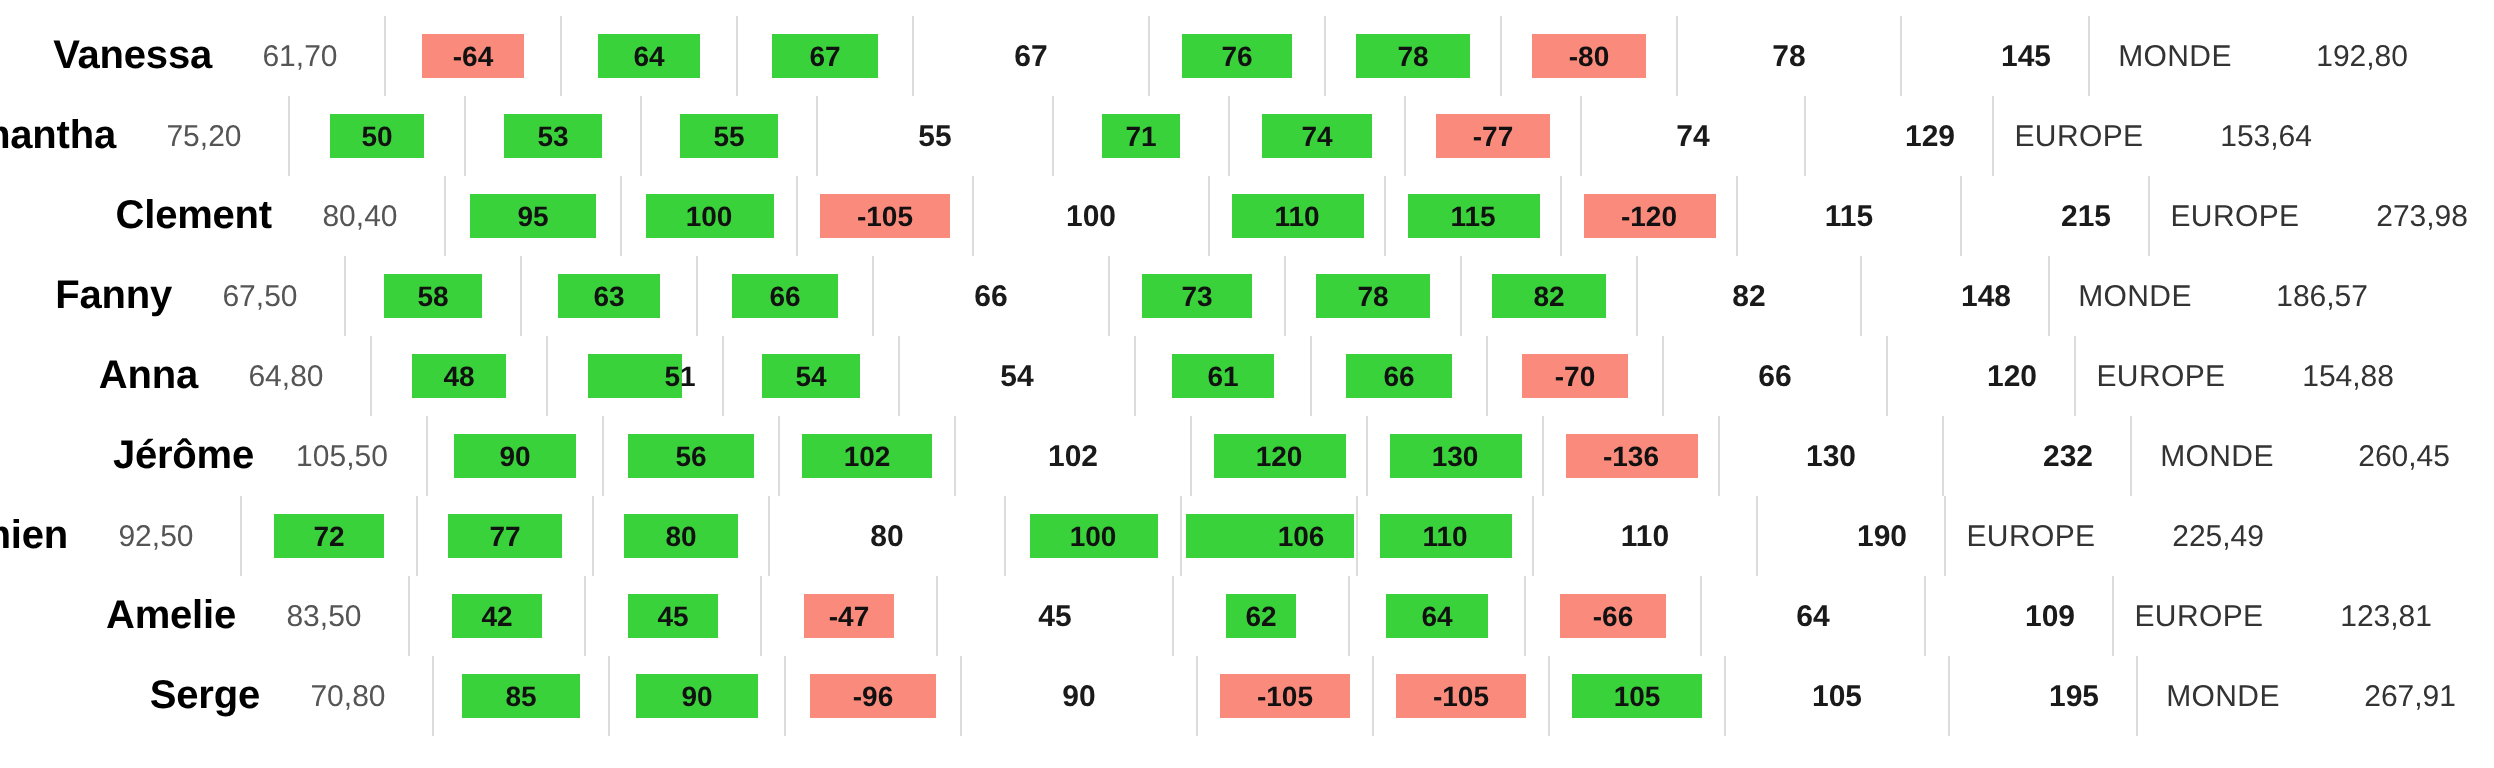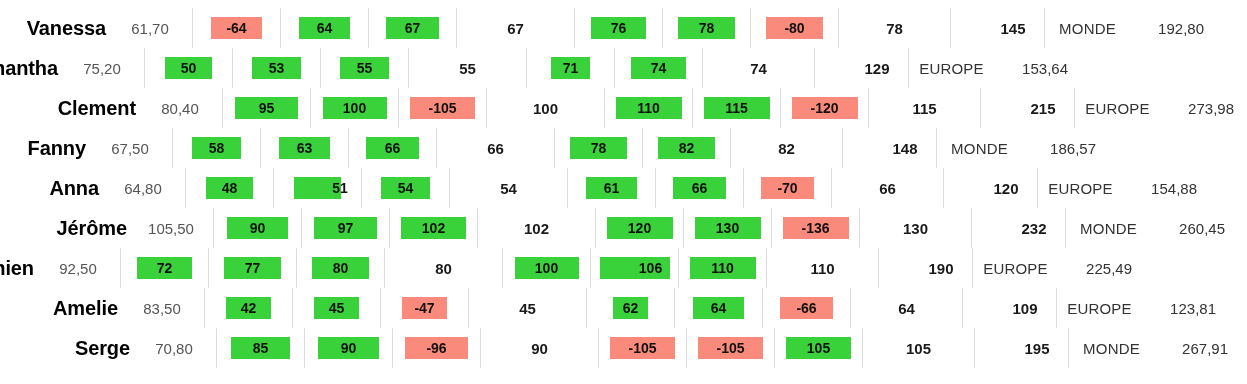--- a/index.html
+++ b/index.html
@@ -164,20 +164,23 @@
       <div class="cell-bar">
         <div class="bar pos" style="width: 48.7px;">55</div>
       </div>
       <div class="cell-num w-wide">55</div>
       <div class="cell-bar">
         <div class="bar pos" style="width: 39px;">71</div>
       </div>
       <div class="cell-bar">
         <div class="bar pos" style="width: 55.16px;">74</div>
       </div>
+      <div class="cell-bar">
+        <div class="bar neg" style="width: 56.18px;">-77</div>
+      </div>
       <div class="cell-num w-mid">74</div>
       <div class="cell-num w-std">129</div>
       <div class="cell-region">EUROPE</div>
       <div class="cell-total">153,64</div>
     </div>
     <div class="row" style="top: 88px; transform: translateX(30px);">
       <div class="cell-name">Clement</div>
       <div class="cell-score">80,40</div>
       <div class="cell-bar">
         <div class="bar pos" style="width: 62.3px;">95</div>
@@ -209,20 +212,23 @@
       <div class="cell-bar">
         <div class="bar pos" style="width: 49.72px;">58</div>
       </div>
       <div class="cell-bar">
         <div class="bar pos" style="width: 51.42px;">63</div>
       </div>
       <div class="cell-bar">
         <div class="bar pos" style="width: 52.44px;">66</div>
       </div>
       <div class="cell-num w-wide">66</div>
+      <div class="cell-bar">
+        <div class="bar pos" style="width: 54.82px;">73</div>
+      </div>
       <div class="cell-bar">
         <div class="bar pos" style="width: 56.52px;">78</div>
       </div>
       <div class="cell-bar">
         <div class="bar pos" style="width: 57.88px;">82</div>
       </div>
       <div class="cell-num w-mid">82</div>
       <div class="cell-num w-std">148</div>
       <div class="cell-region">MONDE</div>
       <div class="cell-total">186,57</div>
@@ -254,21 +260,21 @@
       <div class="cell-region">EUROPE</div>
       <div class="cell-total">154,88</div>
     </div>
     <div class="row" style="top: 208px; transform: translateX(21px);">
       <div class="cell-name">Jérôme</div>
       <div class="cell-score">105,50</div>
       <div class="cell-bar">
         <div class="bar pos" style="width: 60.6px;">90</div>
       </div>
       <div class="cell-bar">
-        <div class="bar pos" style="width: 62.98px;">97</div>
+        <div class="bar pos" style="width: 62.98px;">56</div>
       </div>
       <div class="cell-bar">
         <div class="bar pos" style="width: 64.68px;">102</div>
       </div>
       <div class="cell-num w-wide">102</div>
       <div class="cell-bar">
         <div class="bar pos" style="width: 66px;">120</div>
       </div>
       <div class="cell-bar">
         <div class="bar pos" style="width: 66px;">130</div>
@@ -291,21 +297,21 @@
         <div class="bar pos" style="width: 56.18px;">77</div>
       </div>
       <div class="cell-bar">
         <div class="bar pos" style="width: 57.2px;">80</div>
       </div>
       <div class="cell-num w-wide">80</div>
       <div class="cell-bar">
         <div class="bar pos" style="width: 64px;">100</div>
       </div>
       <div class="cell-bar">
-        <div class="bar pos" style="width: 70px; padding-left: 32px;">106</div>
+        <div class="bar pos" style="width: 84px; padding-left: 32px;">106</div>
       </div>
       <div class="cell-bar">
         <div class="bar pos" style="width: 66px;">110</div>
       </div>
       <div class="cell-num w-mid">110</div>
       <div class="cell-num w-std">190</div>
       <div class="cell-region">EUROPE</div>
       <div class="cell-total">225,49</div>
     </div>
     <div class="row" style="top: 288px; transform: translateX(12px);">

